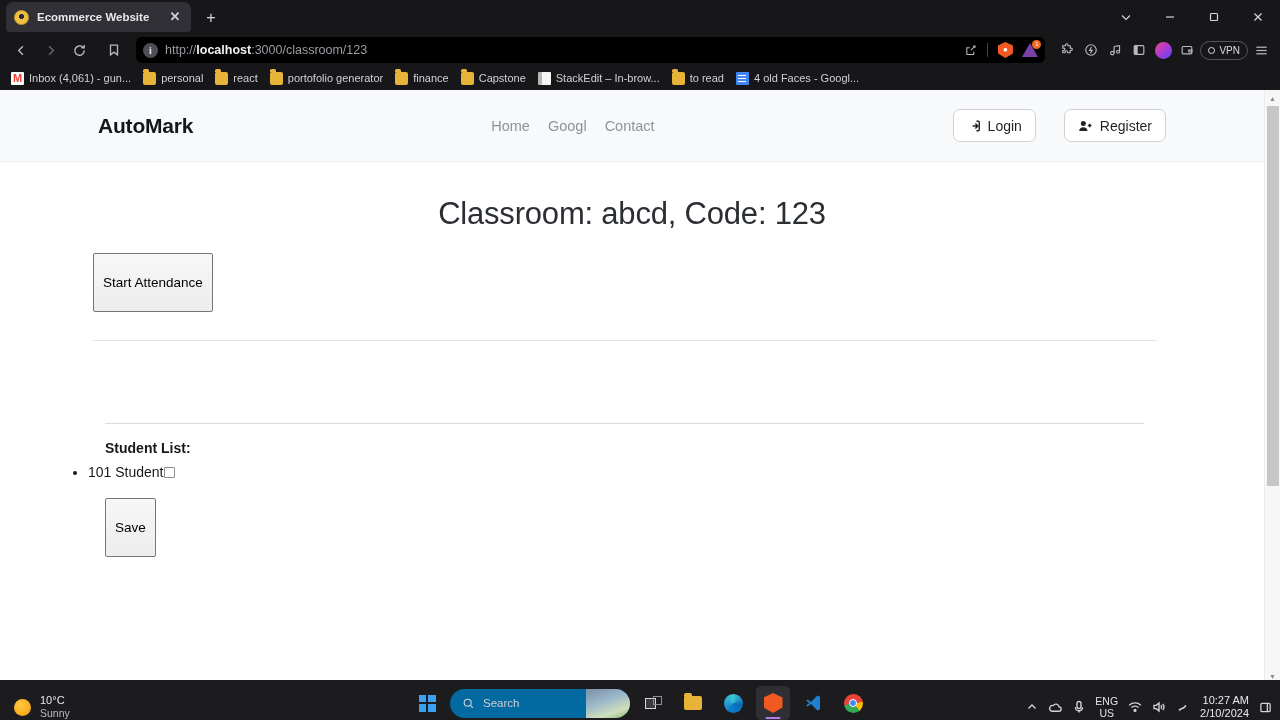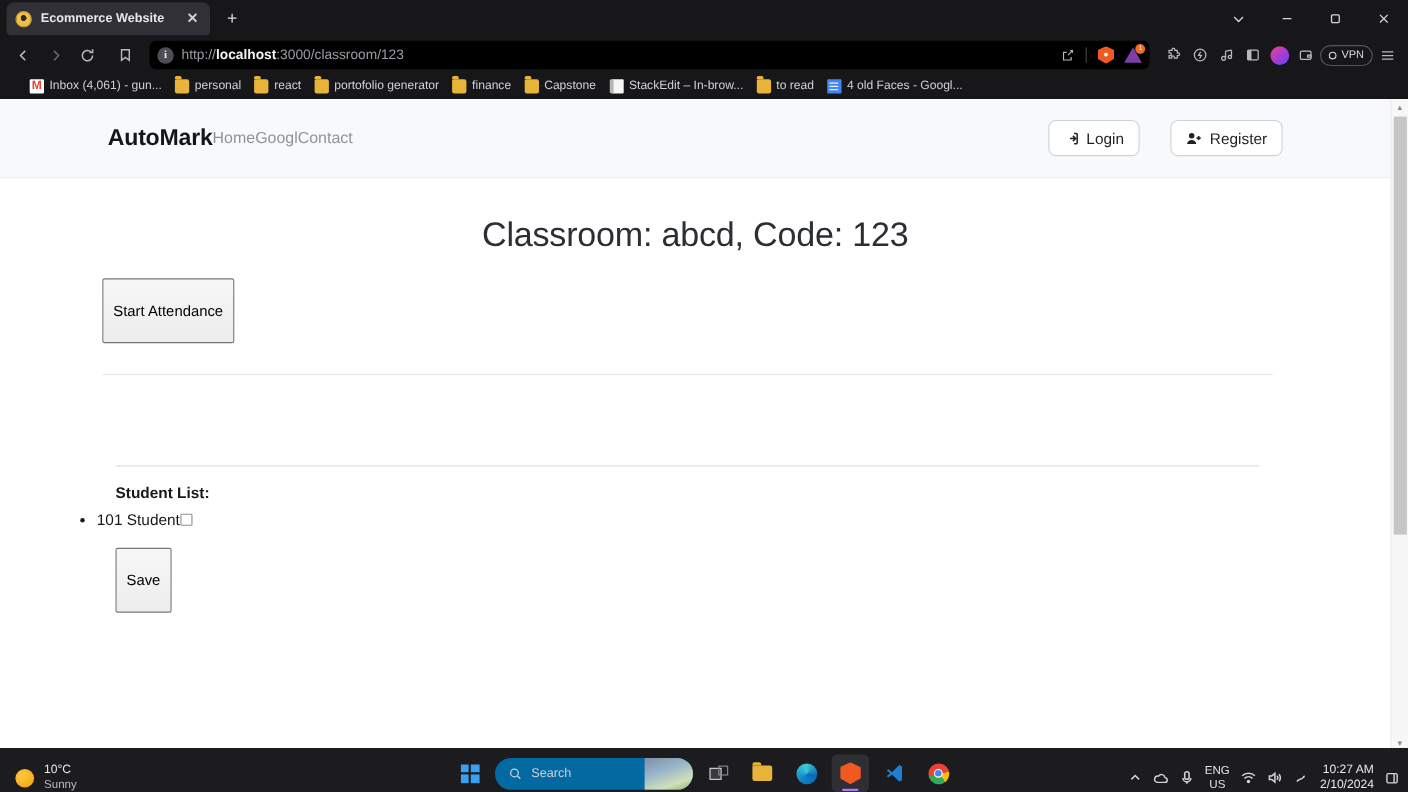--- a/index.html
+++ b/index.html
@@ -100,21 +100,21 @@
   .vpn-pill {
     display: flex; align-items: center; gap: 4px;
     height: 19px; padding: 0 7px;
     border: 1px solid #54545e; border-radius: 10px;
     color: #dcdce2; font-size: 10px;
   }
   .vpn-dot { width: 7px; height: 7px; border-radius: 50%; border: 1.4px solid #dcdce2; }
 
   
   .bookmarks {
-    position: absolute; top: 66px; left: 16px; right: 0; height: 24px;
+    position: absolute; top: 66px; left: 0; right: 0; height: 24px;
     display: flex; align-items: center; padding: 0 6px; gap: 2px;
     overflow: hidden;
   }
   .bm { display: flex; align-items: center; gap: 5px; padding: 2px 5px; border-radius: 4px; }
   .bm-label { color: #d0d0d6; font-size: 11px; white-space: nowrap; }
   .bm-ico { width: 13px; height: 13px; flex: none; }
   .ic-folder {
     background: #e8b339; border-radius: 1.5px 2px 2px 2px; position: relative;
   }
   .ic-folder::before {
@@ -144,21 +144,21 @@
 
   
   .site-nav {
     height: 72px; background: #f8f9fa;
     border-bottom: 1px solid #eceef0;
     display: flex; align-items: center; padding: 0 98px;
   }
   .brand {
     font-size: 21px; font-weight: bold; color: #14161a; letter-spacing: -0.2px;
   }
-  .nav-links { flex: 1; display: flex; justify-content: flex-start; }
+  .nav-links { flex: 1; display: flex; justify-content: center; gap: 18px; }
   .nav-link { color: #8d9499; font-size: 14.5px; }
   .nav-actions { display: flex; gap: 28px; }
   .btn-outline {
     display: flex; align-items: center; gap: 7px;
     height: 33px; padding: 0 13px;
     background: #fff; border: 1px solid #ced2d6; border-radius: 7px;
     color: #1e2227; font-size: 14px;
   }
   .btn-outline svg { fill: #1e2227; }
 

